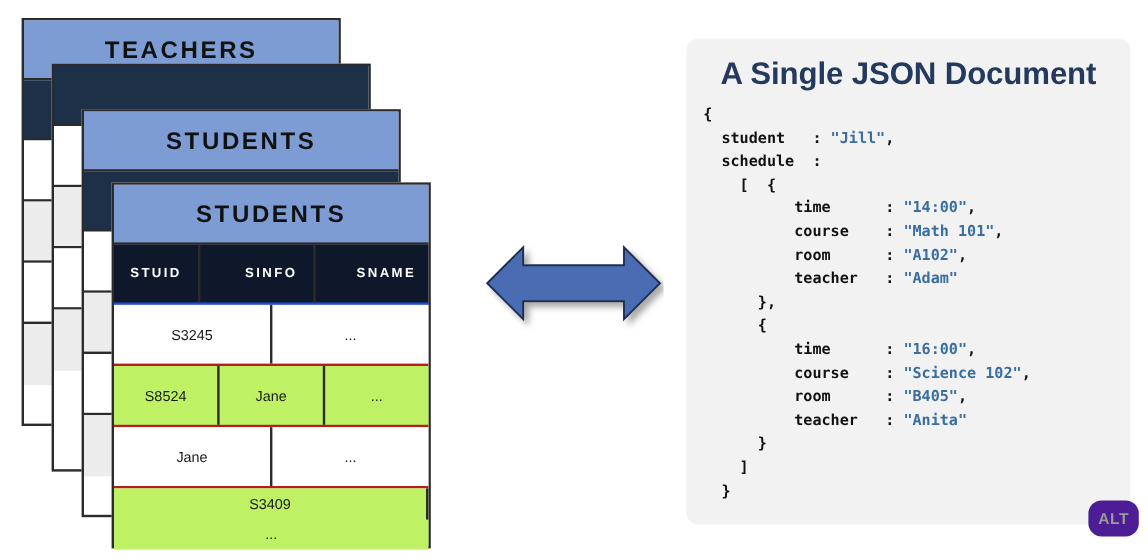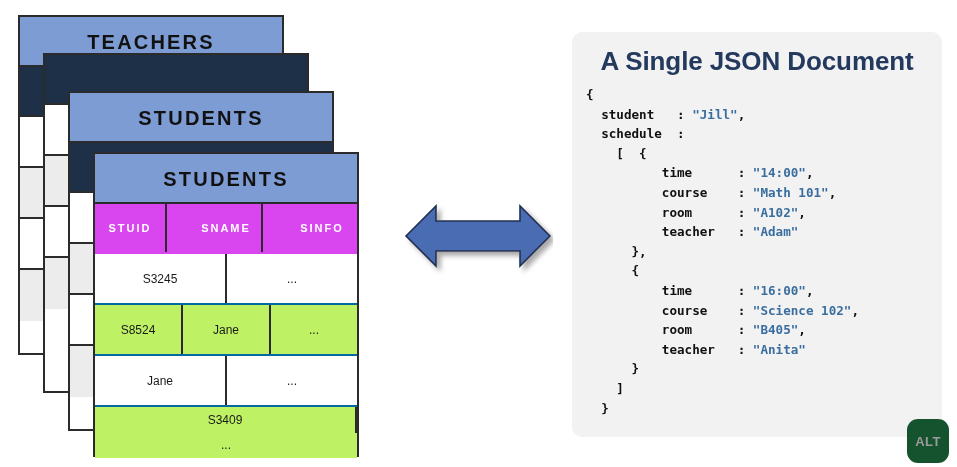--- a/index.html
+++ b/index.html
@@ -46,43 +46,43 @@
     flex: 0 0 auto;
   }
   .card-body {
     flex: 1 1 auto;
     display: flex;
     flex-direction: column;
   }
   .hdr-row {
     display: flex;
     height: 50px;
-    background: #d946ef;
-    border-bottom: 2px solid #d946ef;
+    background: #0f172a;
+    border-bottom: 2px solid #1d4ed8;
     box-sizing: border-box;
     gap: 24px;
   }
   .hdr-cell {
     flex: 1 1 0;
     color: #ffffff;
     font-weight: bold;
     font-size: 11px;
     letter-spacing: 2px;
     display: flex;
     align-items: center;
     justify-content: center;
     border-right: 2px solid #2b2b2b;
     box-sizing: border-box;
   }
   .hdr-cell:last-child { border-right: none; }
 
   .data-row {
     display: flex;
     height: 51px;
-    border-bottom: 2px solid #0369a1;
+    border-bottom: 2px solid #b91c1c;
     box-sizing: border-box;
   }
   .data-row:last-child { border-bottom: none; flex-direction: column; }
   .data-row.odd  { background: #ffffff; }
   .data-row.even { background: #bef264; }
   .data-cell {
     flex: 1 1 0;
     font-size: 12px;
     color: #1a1a1a;
     display: flex;
@@ -148,25 +148,25 @@
     white-space: pre;
     padding-left: 14px;
   }
   .jval { color: #3a6e9f; }
   .jpunct { color: #111111; }
 
   
   #alt-badge {
     position: absolute;
     right: 8px;
-    bottom: 4px;
+    bottom: 20px;
     width: 42px;
-    height: 44px;
+    height: 30px;
     border-radius: 11px;
-    background: #14532d;
+    background: #4c1d95;
     color: #9a9a9a;
     font-size: 13px;
     font-weight: bold;
     display: flex;
     align-items: center;
     justify-content: center;
     letter-spacing: 0.4px;
   }
 </style>
 </head>
@@ -204,22 +204,22 @@
       <div class="ghost-row odd"></div>
       <div class="ghost-row even"></div>
     </div>
   </div>
 
   <div class="card" style="left:93px; top:152px; width:266px; height:305px; z-index:4;">
     <div class="card-title">STUDENTS</div>
     <div class="card-body">
       <div class="hdr-row">
         <div class="hdr-cell">STUID</div>
+        <div class="hdr-cell">SINFO</div>
         <div class="hdr-cell">SNAME</div>
-        <div class="hdr-cell">SINFO</div>
       </div>
 
       <div class="data-row odd">
         <div class="data-cell">S3245</div>
         <div class="data-cell">...</div>
       </div>
       <div class="data-row even">
         <div class="data-cell">S8524</div>
         <div class="data-cell">Jane</div>
         <div class="data-cell">...</div>

